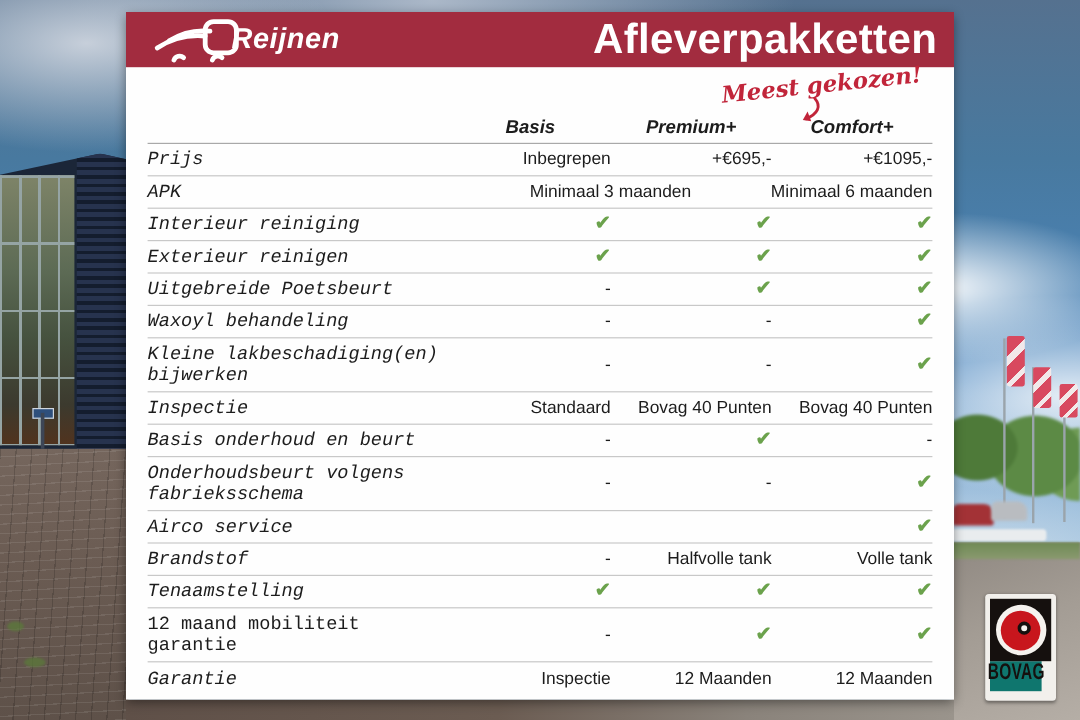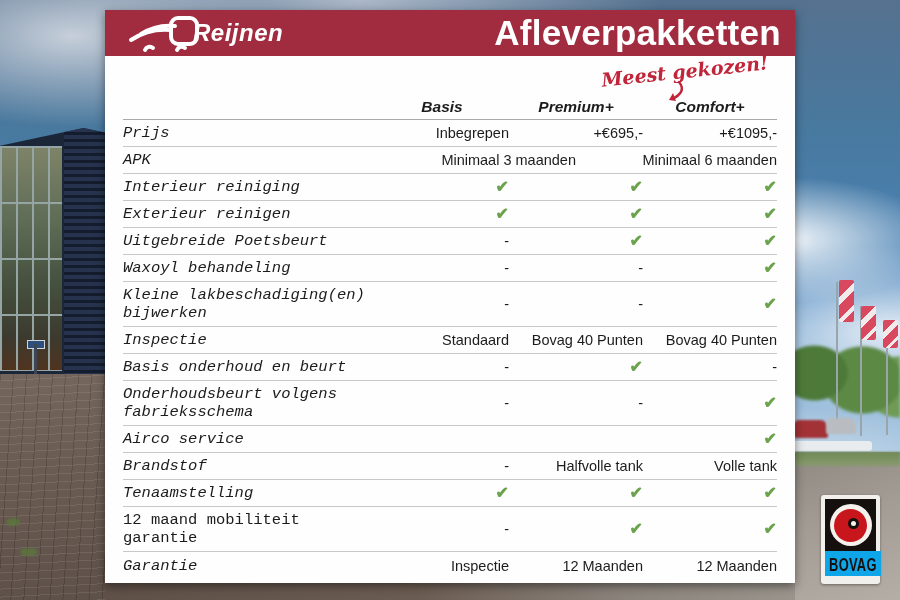--- a/index.html
+++ b/index.html
@@ -52,21 +52,21 @@
     background:linear-gradient(90deg, #5f5048 0%, #6b5c52 45%, #8a837b 75%, #9a948c 100%); }
 
   
   .bovag { position:absolute; left:821px; top:495px; width:59px; height:89px; background:#f2f0ec;
     border-radius:3px; padding:4px; box-shadow:0 1px 3px rgba(0,0,0,.4); }
   .bovag .top { position:relative; width:51px; height:52px; background:#15100e; display:flex; align-items:center; justify-content:center; }
   .bovag .ring { position:relative; width:42px; height:42px; border-radius:50%; background:#f5f2ee; display:flex; align-items:center; justify-content:center; }
   .bovag .disc { position:relative; width:33px; height:33px; border-radius:50%; background:#c8161d; }
   .bovag .lens { position:absolute; left:18px; top:14px; width:11px; height:11px; border-radius:50%; background:#f5f2ee; border:3px solid #15100e; }
   .bovag .stem { position:absolute; left:8px; top:26px; width:14px; height:5px; background:#c8161d; transform:rotate(38deg); border-radius:2px; }
-  .bovag .bottom { width:56px; height:25px; background:#0ea5e9; display:flex; align-items:center; justify-content:center; }
+  .bovag .bottom { width:43px; height:25px; background:#0f766e; display:flex; align-items:flex-start; justify-content:center; }
   .bovag .bottom span { font-size:14px; font-weight:bold; letter-spacing:.3px; color:#15100e; transform:scaleY(1.35) scaleX(.92); }
 
   
   .card { position:absolute; left:105px; top:10px; width:690px; height:573px; background:#fefefe;
     box-shadow:0 3px 9px rgba(0,0,0,.45); }
   .card-header { height:46px; background:var(--red,#a22c3f); display:flex; align-items:center; justify-content:space-between; padding:0 14px 0 22px; }
   .brand { display:flex; align-items:center; gap:6px; }
   .brand-name { color:#fff; font-weight:bold; font-style:italic; font-size:24px; letter-spacing:.5px; margin-left:-14px; }
   .card-title { color:#fff; font-weight:bold; font-size:35px; letter-spacing:.3px; }
 

